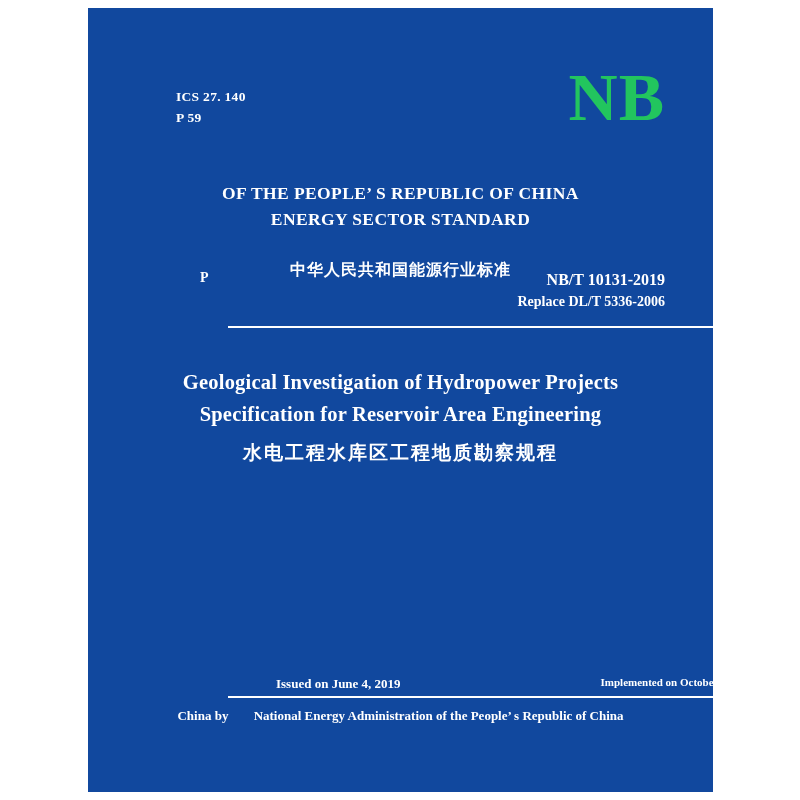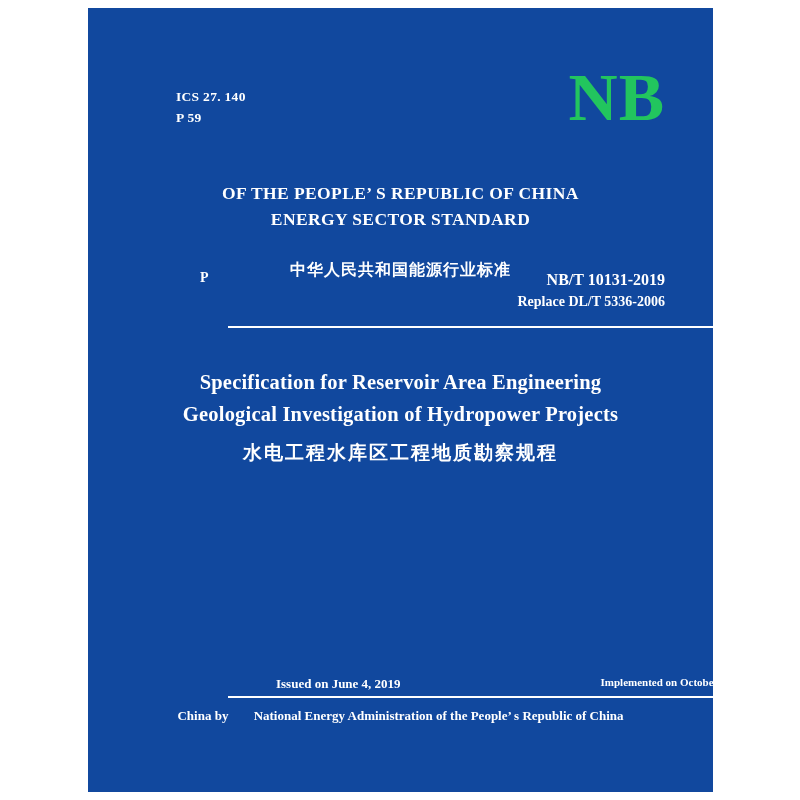--- a/index.html
+++ b/index.html
@@ -205,22 +205,22 @@
 
     <div class="desig-row">
       <div class="desig-p">P</div>
       <div class="desig-no">NB/T 10131-2019</div>
       <div class="desig-replace">Replace DL/T 5336-2006</div>
     </div>
 
     <div class="rule rule-top"></div>
 
     <div class="main-title">
+      <div class="en">Geological Investigation of Hydropower Projects</div>
       <div class="en">Specification for Reservoir Area Engineering</div>
-      <div class="en">Geological Investigation of Hydropower Projects</div>
       <div class="cn">水电工程水库区工程地质勘察规程</div>
     </div>
 
     <div class="dates-row">
       <div class="issued-on">Issued on June 4, 2019</div>
       <div class="implemented-on">Implemented on October 1, 2019</div>
     </div>
 
     <div class="rule rule-bottom"></div>
 

